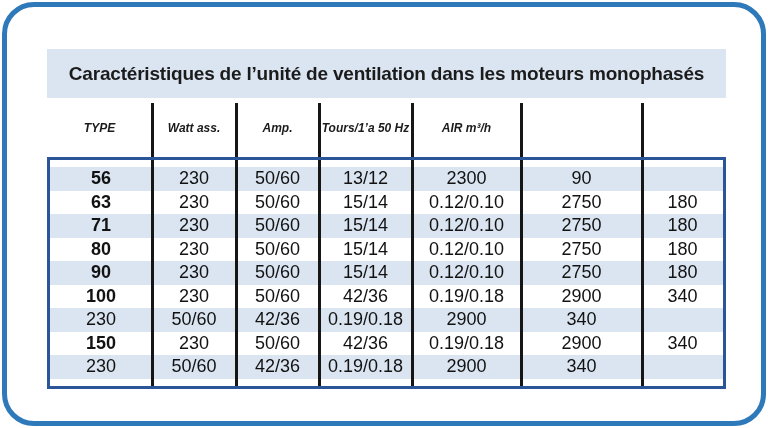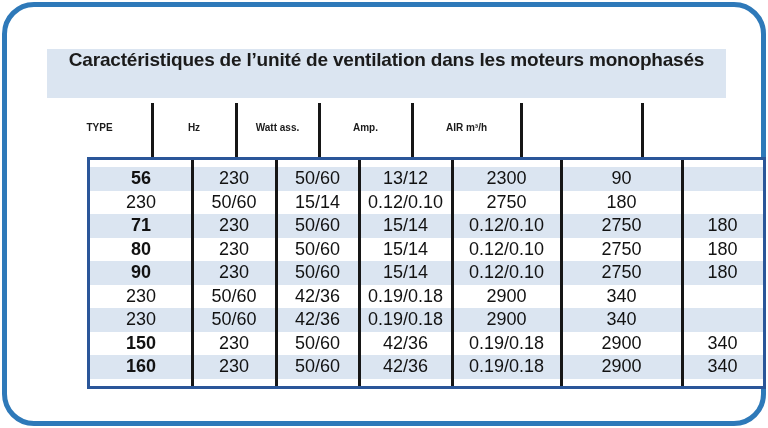--- a/index.html
+++ b/index.html
@@ -8,40 +8,40 @@
     font-family:"Liberation Sans", sans-serif; overflow:hidden;
   }
   .card {
     position:absolute; left:2px; top:2px; right:2px; bottom:2px;
     border:5px solid var(--frame, #2e79b9);
     border-radius:32px; background:#ffffff; box-sizing:border-box;
   }
   .band {
     position:absolute; left:47px; top:49px; width:679px; height:49px;
     background:var(--tint, #dbe5f1);
-    display:flex; align-items:flex-start; justify-content:center;
+    display:flex; align-items:center; justify-content:center;
   }
   .band .title {
     font-weight:bold; font-size:19px; letter-spacing:-0.2px; color:#1b1b1b;
     white-space:nowrap;
   }
   .thead {
     position:absolute; left:47px; top:98px; width:679px; height:59px;
     display:grid; grid-template-columns:105px 84px 83px 93px 109px 121px 84px;
   }
   .thead .cell {
     display:flex; align-items:center; justify-content:center;
-    font-weight:bold; font-size:10px; color:#1b1b1b; white-space:nowrap;
+    font-weight:bold; font-size:12px; color:#1b1b1b; white-space:nowrap;font-style:italic;
   }
   .hline { position:absolute; width:3px; top:5px; bottom:0; background:#161616; }
   .hl1{left:103.5px}.hl2{left:187.5px}.hl3{left:270.5px}.hl4{left:363.5px}.hl5{left:472.5px}.hl6{left:593.5px}
   .tbody {
     position:absolute; left:47px; top:157px; width:679px;
     border:3px solid var(--tableborder, #2a5699);
-    background:#ffffff; box-sizing:border-box; padding:7px 0;margin-left:40px;
+    background:#ffffff; box-sizing:border-box; padding:7px 0;
   }
   .row {
     display:grid; grid-template-columns:102px 84px 83px 93px 109px 121px 81px;
     height:23.5px;
   }
   .row.striped { background:var(--tint, #dbe5f1); }
   .row .cell {
     display:flex; align-items:center; justify-content:center;
     font-size:18px; color:#121212; white-space:nowrap;
   }
@@ -54,42 +54,43 @@
 
 <div class="stage">
   <div class="card"></div>
 
   <div class="band">
     <div class="title">Caractéristiques de l’unité de ventilation dans les moteurs monophasés</div>
   </div>
 
   <div class="thead">
     <div class="cell">TYPE</div>
-    <div class="cell">Hz</div>
     <div class="cell">Watt ass.</div>
     <div class="cell">Amp.</div>
+    <div class="cell">Tours/1’a 50 Hz</div>
     <div class="cell">AIR m³/h</div>
     <div class="hline hl1"></div>
     <div class="hline hl2"></div>
     <div class="hline hl3"></div>
     <div class="hline hl4"></div>
     <div class="hline hl5"></div>
     <div class="hline hl6"></div>
   </div>
 
   <div class="tbody">
     <div class="row striped">
       <div class="cell c0">56</div>
       <div class="cell">230</div>
       <div class="cell">50/60</div>
       <div class="cell">13/12</div>
       <div class="cell">2300</div>
       <div class="cell">90</div>
     </div>
     <div class="row">
+      <div class="cell c0">63</div>
       <div class="cell">230</div>
       <div class="cell">50/60</div>
       <div class="cell">15/14</div>
       <div class="cell">0.12/0.10</div>
       <div class="cell">2750</div>
       <div class="cell">180</div>
     </div>
     <div class="row striped">
       <div class="cell c0">71</div>
       <div class="cell">230</div>
@@ -111,20 +112,21 @@
     <div class="row striped">
       <div class="cell c0">90</div>
       <div class="cell">230</div>
       <div class="cell">50/60</div>
       <div class="cell">15/14</div>
       <div class="cell">0.12/0.10</div>
       <div class="cell">2750</div>
       <div class="cell">180</div>
     </div>
     <div class="row">
+      <div class="cell c0">100</div>
       <div class="cell">230</div>
       <div class="cell">50/60</div>
       <div class="cell">42/36</div>
       <div class="cell">0.19/0.18</div>
       <div class="cell">2900</div>
       <div class="cell">340</div>
     </div>
     <div class="row striped">
       <div class="cell">230</div>
       <div class="cell">50/60</div>
@@ -136,21 +138,20 @@
     <div class="row">
       <div class="cell c0">150</div>
       <div class="cell">230</div>
       <div class="cell">50/60</div>
       <div class="cell">42/36</div>
       <div class="cell">0.19/0.18</div>
       <div class="cell">2900</div>
       <div class="cell">340</div>
     </div>
     <div class="row striped">
-      <div class="cell c0">160</div>
       <div class="cell">230</div>
       <div class="cell">50/60</div>
       <div class="cell">42/36</div>
       <div class="cell">0.19/0.18</div>
       <div class="cell">2900</div>
       <div class="cell">340</div>
     </div>
     <div class="bline bl1"></div>
     <div class="bline bl2"></div>
     <div class="bline bl3"></div>

